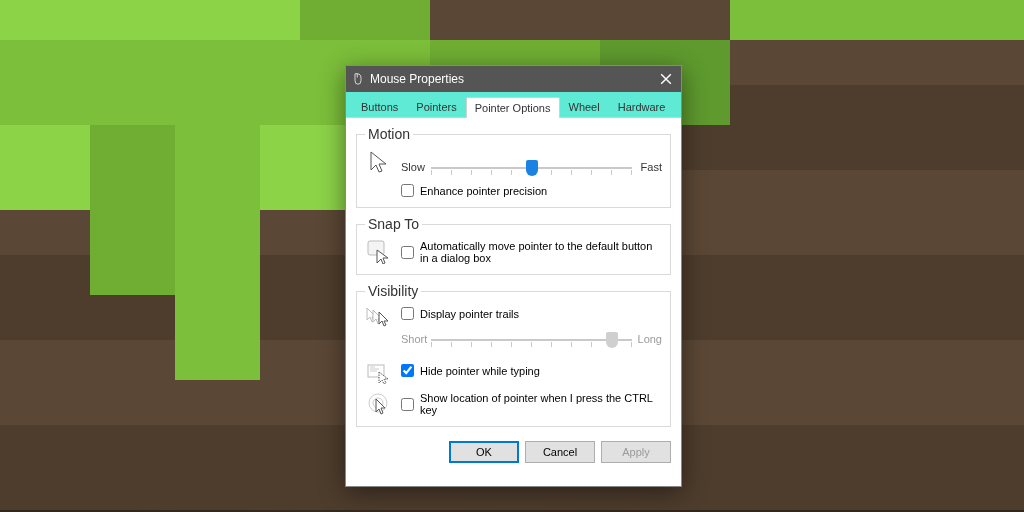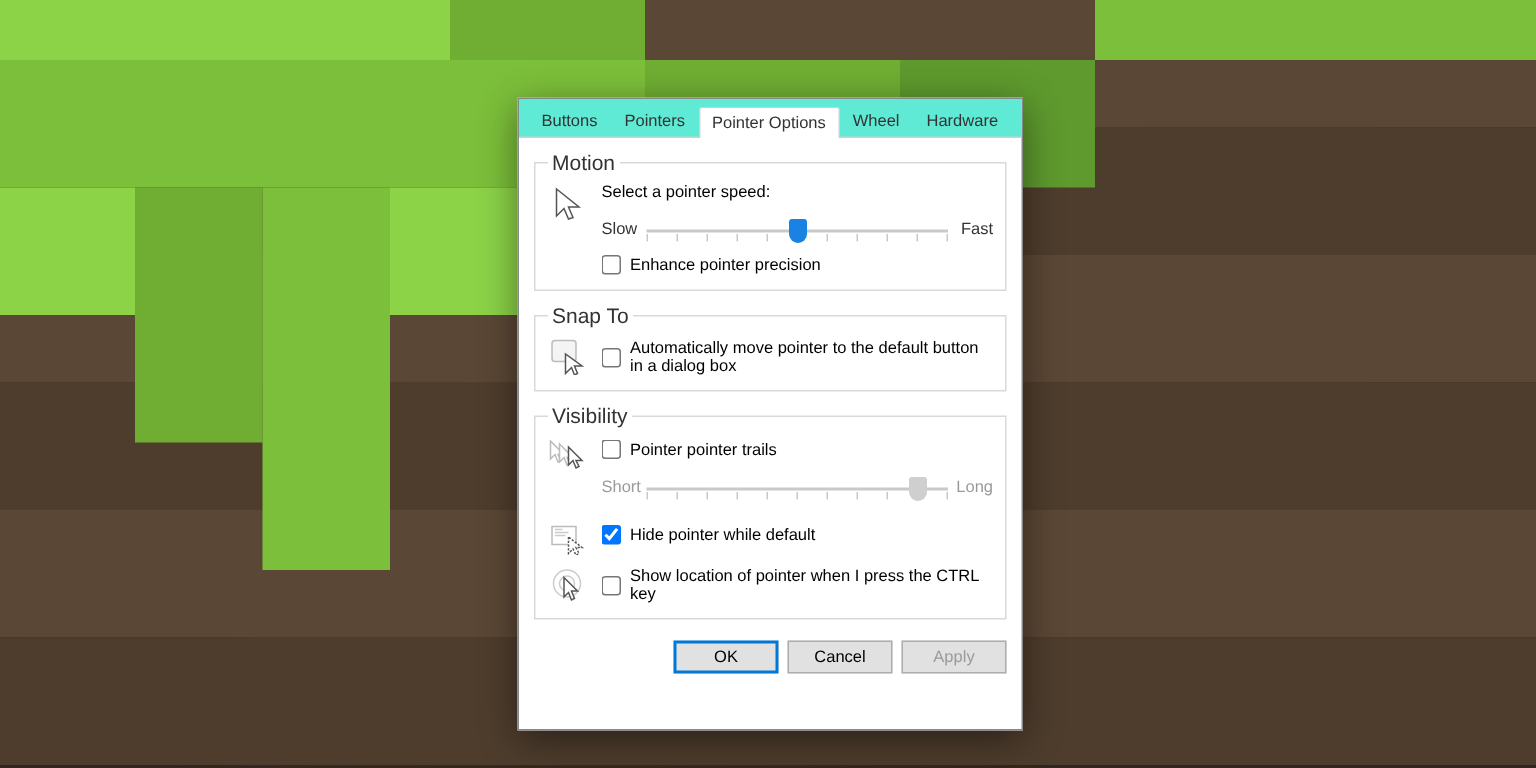--- a/index.html
+++ b/index.html
@@ -64,41 +64,55 @@
   <div class="blk g4" style="left:600px;top:40px;width:130px;height:85px"></div>
   <div class="blk g1" style="left:730px;top:0;width:294px;height:40px"></div>
   <div class="blk g3" style="left:0;top:125px;width:90px;height:85px"></div>
   <div class="blk g2" style="left:90px;top:125px;width:85px;height:170px"></div>
   <div class="blk g1" style="left:175px;top:125px;width:85px;height:85px"></div>
   <div class="blk g3" style="left:260px;top:125px;width:85px;height:85px"></div>
   <div class="blk g1" style="left:175px;top:210px;width:85px;height:170px"></div>
 </div>
 
 <div class="dlg">
+  <div class="titlebar">
+    <div class="t">
+      <span>
+        <svg viewBox="0 0 16 16">
+            <path d="M4 1 L7 1 Q12 1 12 7 L12 10 Q12 15 8 15 Q4 15 4 10 Z M7 1 L7 6" fill="none" stroke="#fff" stroke-width="1"></path>
+          </svg>
+      </span>
+      <span>Mouse Properties</span>
+    </div>
+    <div class="close">
+      <svg width="10" height="10" viewBox="0 0 10 10">
+          <path d="M1 1 L9 9 M9 1 L1 9" stroke="#fff" stroke-width="1.2"></path>
+        </svg>
+    </div>
+  </div>
 
   <div class="tabs">
     <div class="tab">Buttons</div>
     <div class="tab">Pointers</div>
     <div class="tab active">Pointer Options</div>
     <div class="tab">Wheel</div>
     <div class="tab">Hardware</div>
   </div>
 
   <div class="body">
 
     <fieldset>
       <legend>Motion</legend>
       <div class="row2">
         <div class="iconcell">
           <svg width="22" height="26" viewBox="0 0 22 26">
               <path d="M3 2 L3 20 L8 15 L11 22 L14 21 L11 14 L18 14 Z" fill="#fff" stroke="#555"></path>
             </svg>
         </div>
         <div class="content">
-          <div>Select a pointer speed:</div>
           <div class="slider">
             <span class="sl-left">Slow</span>
             <div class="track"></div>
             <div class="ticks">
                 <span></span>
                 <span></span>
                 <span></span>
                 <span></span>
                 <span></span>
                 <span></span>
@@ -146,21 +160,21 @@
               <g fill="#fff" stroke="#bbb">
                 <path d="M1 1 L1 13 L4 10 L6 15 L8 14 L6 10 L10 10 Z"></path>
                 <path d="M7 3 L7 15 L10 12 L12 17 L14 16 L12 12 L16 12 Z"></path>
                 <path d="M13 5 L13 17 L16 14 L18 19 L20 18 L18 14 L22 14 Z" stroke="#555"></path>
               </g>
             </svg>
         </div>
         <div class="content">
           <label class="chk">
             <input type="checkbox" id="cb-trails" style="">
-            <span>Pointer pointer trails</span>
+            <span>Display pointer trails</span>
           </label>
           <div class="slider grey">
             <span class="sl-left">Short</span>
             <div class="track"></div>
             <div class="ticks">
                 <span></span>
                 <span></span>
                 <span></span>
                 <span></span>
                 <span></span>
@@ -181,21 +195,21 @@
         <div class="iconcell">
           <svg width="24" height="20" viewBox="0 0 24 20">
               <rect x="1" y="1" width="16" height="12" fill="#fff" stroke="#bbb"></rect>
               <path d="M3 3 L8 3 M3 5 L12 5 M3 7 L10 7" stroke="#ccc"></path>
               <path d="M12 8 L12 19 L15 16 L17 20 L19 19 L17 15 L21 15 Z" fill="#fff" stroke="#555" stroke-dasharray="1.5 1"></path>
             </svg>
         </div>
         <div class="content">
           <label class="chk">
             <input type="checkbox" id="cb-hide" checked="" style="">
-            <span>Hide pointer while default</span>
+            <span>Hide pointer while typing</span>
           </label>
         </div>
       </div>
 
       <div class="row2" style="margin-top:6px">
         <div class="iconcell">
           <svg width="24" height="24" viewBox="0 0 24 24">
               <circle cx="11" cy="11" r="9" fill="none" stroke="#ccc"></circle>
               <circle cx="11" cy="11" r="5" fill="none" stroke="#ccc"></circle>
               <path d="M9 7 L9 20 L12 17 L14 22 L16 21 L14 16 L18 16 Z" fill="#fff" stroke="#555"></path>

